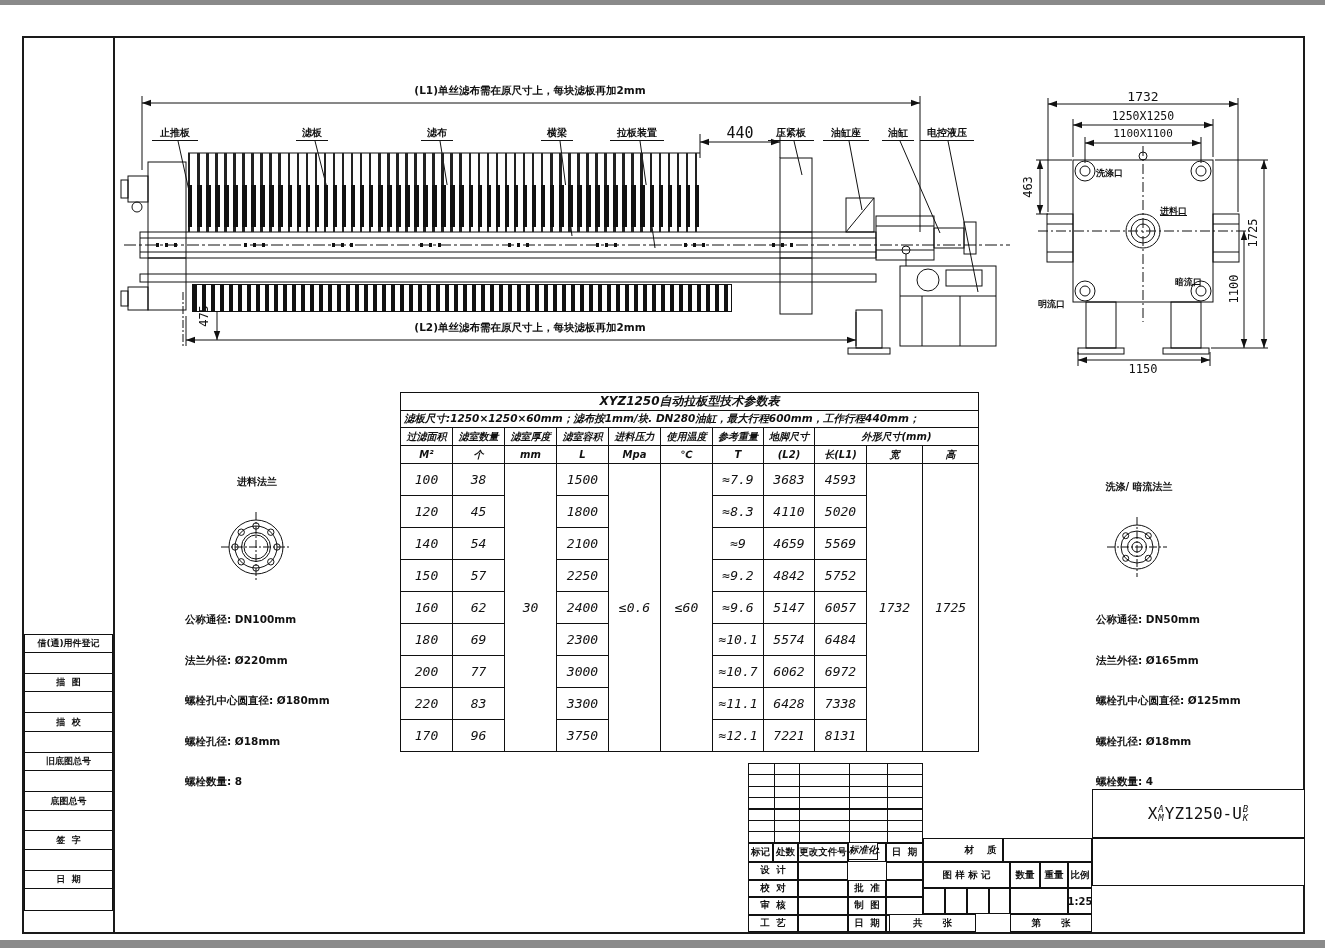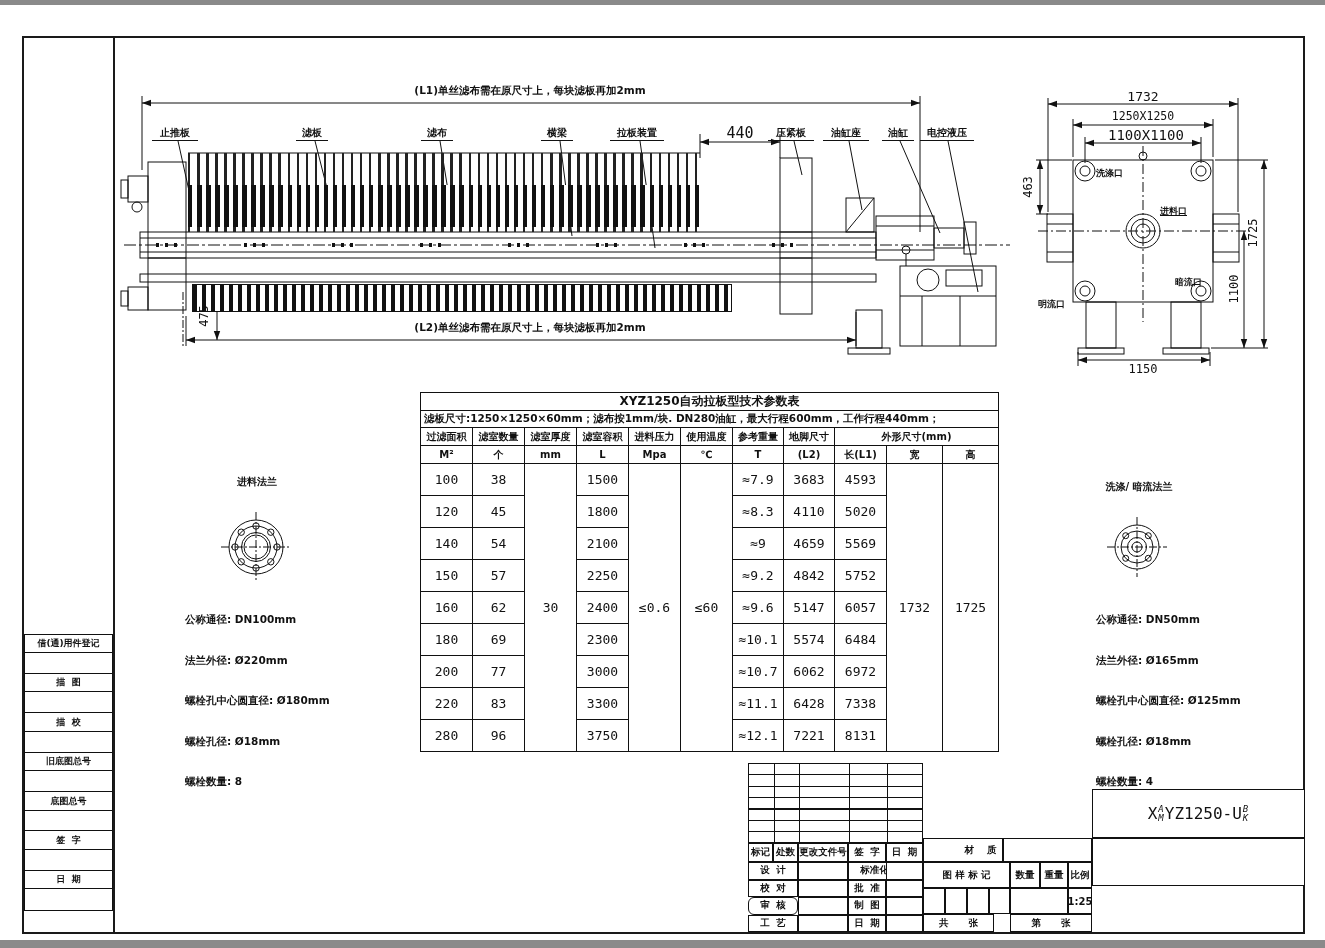--- a/index.html
+++ b/index.html
@@ -22,21 +22,21 @@
   
   .mlabel{position:absolute;top:126px;height:14px;font-size:10px;font-weight:bold;text-align:center;
     border-bottom:1px solid #111;line-height:13px;white-space:nowrap;}
   .dimtext{position:absolute;text-align:center;font-family:"DejaVu Sans Mono",monospace;color:#111;}
   .rot{transform:rotate(-90deg);transform-origin:center;}
   .note{position:absolute;font-size:10.5px;font-weight:bold;text-align:center;white-space:nowrap;}
   .port{position:absolute;font-size:9px;font-weight:bold;white-space:nowrap;}
   .flange-title{position:absolute;font-size:10px;font-weight:bold;text-align:center;}
   .flange-specs{position:absolute;font-size:10.5px;font-weight:bold;line-height:13.5px;white-space:pre;}
   
-  #param-table{position:absolute;left:420px;top:392px;width:578px;border-collapse:collapse;table-layout:fixed;}
+  #param-table{position:absolute;left:400px;top:392px;width:578px;border-collapse:collapse;table-layout:fixed;font-style:italic;}
   #param-table td{border:1.5px solid #111;text-align:center;padding:0;overflow:hidden;
     font-family:"DejaVu Sans Mono",monospace;font-size:13px;height:31px;}
   #param-table td.t-title{font-family:"DejaVu Sans",sans-serif;font-size:12px;font-weight:bold;height:17px;}
   #param-table td.t-sub{font-family:"DejaVu Sans",sans-serif;font-size:10.5px;font-weight:bold;text-align:left;padding:0 3px;height:16px;white-space:nowrap;}
   #param-table td.t-h{font-family:"DejaVu Sans",sans-serif;font-size:10px;font-weight:bold;height:17px;margin-left:10px;}
   
   #sidebar-boxes{position:absolute;left:24px;top:635px;width:89px;}
   .sb-label{box-sizing:border-box;height:20px;border:1.5px solid #111;margin-top:-1.5px;display:flex;
     align-items:center;justify-content:center;font-size:9px;font-weight:bold;white-space:pre;background:#fff;}
   .sb-empty{box-sizing:border-box;height:22.4px;border:1.5px solid #111;margin-top:-1.5px;background:#fff;}
@@ -213,21 +213,21 @@
   <div class="mlabel" style="left:421px;width:32px;">滤布</div>
   <div class="mlabel" style="left:541px;width:32px;">横梁</div>
   <div class="mlabel" style="left:610px;width:54px;">拉板装置</div>
   <div class="mlabel" style="left:768px;width:46px;">压紧板</div>
   <div class="mlabel" style="left:823px;width:46px;">油缸座</div>
   <div class="mlabel" style="left:882px;width:32px;">油缸</div>
   <div class="mlabel" style="left:920px;width:54px;">电控液压</div>
 
   <div class="dimtext" style="left:1113px;top:89px;width:60px;font-size:13px;">1732</div>
   <div class="dimtext" style="left:1103px;top:109px;width:80px;font-size:11.5px;">1250X1250</div>
-  <div class="dimtext" style="left:1108px;top:127px;width:70px;font-size:14px;">1100X1100</div>
+  <div class="dimtext" style="left:1108px;top:127px;width:70px;font-size:11px;">1100X1100</div>
   <div class="dimtext rot" style="left:1008px;top:180px;width:40px;height:14px;font-size:12px;">463</div>
   <div class="dimtext rot" style="left:1233px;top:226px;width:40px;height:14px;font-size:12px;">1725</div>
   <div class="dimtext rot" style="left:1214px;top:282px;width:40px;height:14px;font-size:12px;">1100</div>
   <div class="dimtext" style="left:1113px;top:362px;width:60px;font-size:12px;">1150</div>
   <div class="port" style="left:1096px;top:167px;">洗涤口</div>
   <div class="port" style="left:1160px;top:205px;text-decoration:underline;">进料口</div>
   <div class="port" style="left:1175px;top:276px;">暗流口</div>
   <div class="port" style="left:1038px;top:298px;">明流口</div>
 
   <div class="flange-title" style="left:222px;top:475px;width:70px;">进料法兰</div>
@@ -355,21 +355,21 @@
         </tr>
         <tr>
           <td>220</td>
           <td>83</td>
           <td>3300</td>
           <td>≈11.1</td>
           <td>6428</td>
           <td>7338</td>
         </tr>
         <tr>
-          <td>280</td>
+          <td>170</td>
           <td>96</td>
           <td>3750</td>
           <td>≈12.1</td>
           <td>7221</td>
           <td>8131</td>
         </tr>
       </tbody>
     </table>
 
   <div id="sidebar-boxes">
@@ -391,47 +391,47 @@
 
   <div class="tb revgrid" style="left:748px;top:763px;width:175px;height:80px;"></div>
   <div class="tb" style="left:748px;top:843px;width:25px;height:19px;">标记</div>
   <div class="tb" style="left:773px;top:843px;width:25px;height:19px;">处数</div>
   <div class="tb" style="left:798px;top:843px;width:50px;height:19px;">更改文件号</div>
   <div class="tb" style="left:848px;top:843px;width:38px;height:19px;">签  字</div>
   <div class="tb" style="left:886px;top:843px;width:37px;height:19px;">日  期</div>
 
   <div class="tb" style="left:748px;top:862px;width:50px;height:17.5px;">设  计</div>
   <div class="tb" style="left:798px;top:862px;width:50px;height:17.5px;"></div>
-  <div class="tb" style="left:848px;top:862px;width:53px;height:17.5px;">标准化</div>
+  <div class="tb" style="left:848px;top:842px;width:30px;height:17.5px;font-style:italic;">标准化</div>
   <div class="tb" style="left:886px;top:862px;width:37px;height:17.5px;"></div>
   <div class="tb" style="left:748px;top:879.5px;width:50px;height:17.5px;">校  对</div>
   <div class="tb" style="left:798px;top:879.5px;width:50px;height:17.5px;"></div>
   <div class="tb" style="left:848px;top:879.5px;width:38px;height:17.5px;">批  准</div>
   <div class="tb" style="left:886px;top:879.5px;width:37px;height:17.5px;"></div>
-  <div class="tb" style="left:748px;top:897px;width:50px;height:17.5px;border-radius:6px;">审  核</div>
+  <div class="tb" style="left:748px;top:897px;width:50px;height:17.5px;">审  核</div>
   <div class="tb" style="left:798px;top:897px;width:50px;height:17.5px;"></div>
   <div class="tb" style="left:848px;top:897px;width:38px;height:17.5px;">制  图</div>
   <div class="tb" style="left:886px;top:897px;width:37px;height:17.5px;"></div>
   <div class="tb" style="left:748px;top:914.5px;width:50px;height:17.5px;">工  艺</div>
   <div class="tb" style="left:798px;top:914.5px;width:50px;height:17.5px;"></div>
   <div class="tb" style="left:848px;top:914.5px;width:38px;height:17.5px;">日  期</div>
   <div class="tb" style="left:886px;top:914.5px;width:37px;height:17.5px;"></div>
 
   <div class="tb" style="left:923px;top:838px;width:80px;height:24px;padding-left:35px;">材    质</div>
   <div class="tb" style="left:1003px;top:838px;width:89px;height:24px;"></div>
   <div class="tb" style="left:923px;top:862px;width:87px;height:26px;">图 样 标 记</div>
   <div class="tb" style="left:1010px;top:862px;width:30px;height:26px;">数量</div>
   <div class="tb" style="left:1040px;top:862px;width:28px;height:26px;">重量</div>
   <div class="tb" style="left:1068px;top:862px;width:24px;height:26px;">比例</div>
   <div class="tb" style="left:923px;top:888px;width:22px;height:26px;"></div>
   <div class="tb" style="left:945px;top:888px;width:22px;height:26px;"></div>
   <div class="tb" style="left:967px;top:888px;width:22px;height:26px;"></div>
   <div class="tb" style="left:989px;top:888px;width:21px;height:26px;"></div>
   <div class="tb" style="left:1010px;top:888px;width:58px;height:26px;"></div>
   <div class="tb" style="left:1068px;top:888px;width:24px;height:26px;font-size:10px;">1:25</div>
-  <div class="tb" style="left:923px;top:914px;width:71px;height:18px;">共      张</div>
+  <div class="tb" style="left:889px;top:914px;width:87px;height:18px;">共      张</div>
   <div class="tb" style="left:1010px;top:914px;width:82px;height:18px;">第      张</div>
 
   <div class="tb dwgno" style="left:1092px;top:789px;width:213px;height:49px;">
     <span>X</span><span class="stack"><i>A</i><i>M</i></span><span>YZ1250-U</span><span class="stack"><i>B</i><i>K</i></span>
   </div>
   <div class="tb" style="left:1092px;top:838px;width:213px;height:48px;"></div>
 </div>
 
 </body></html>

